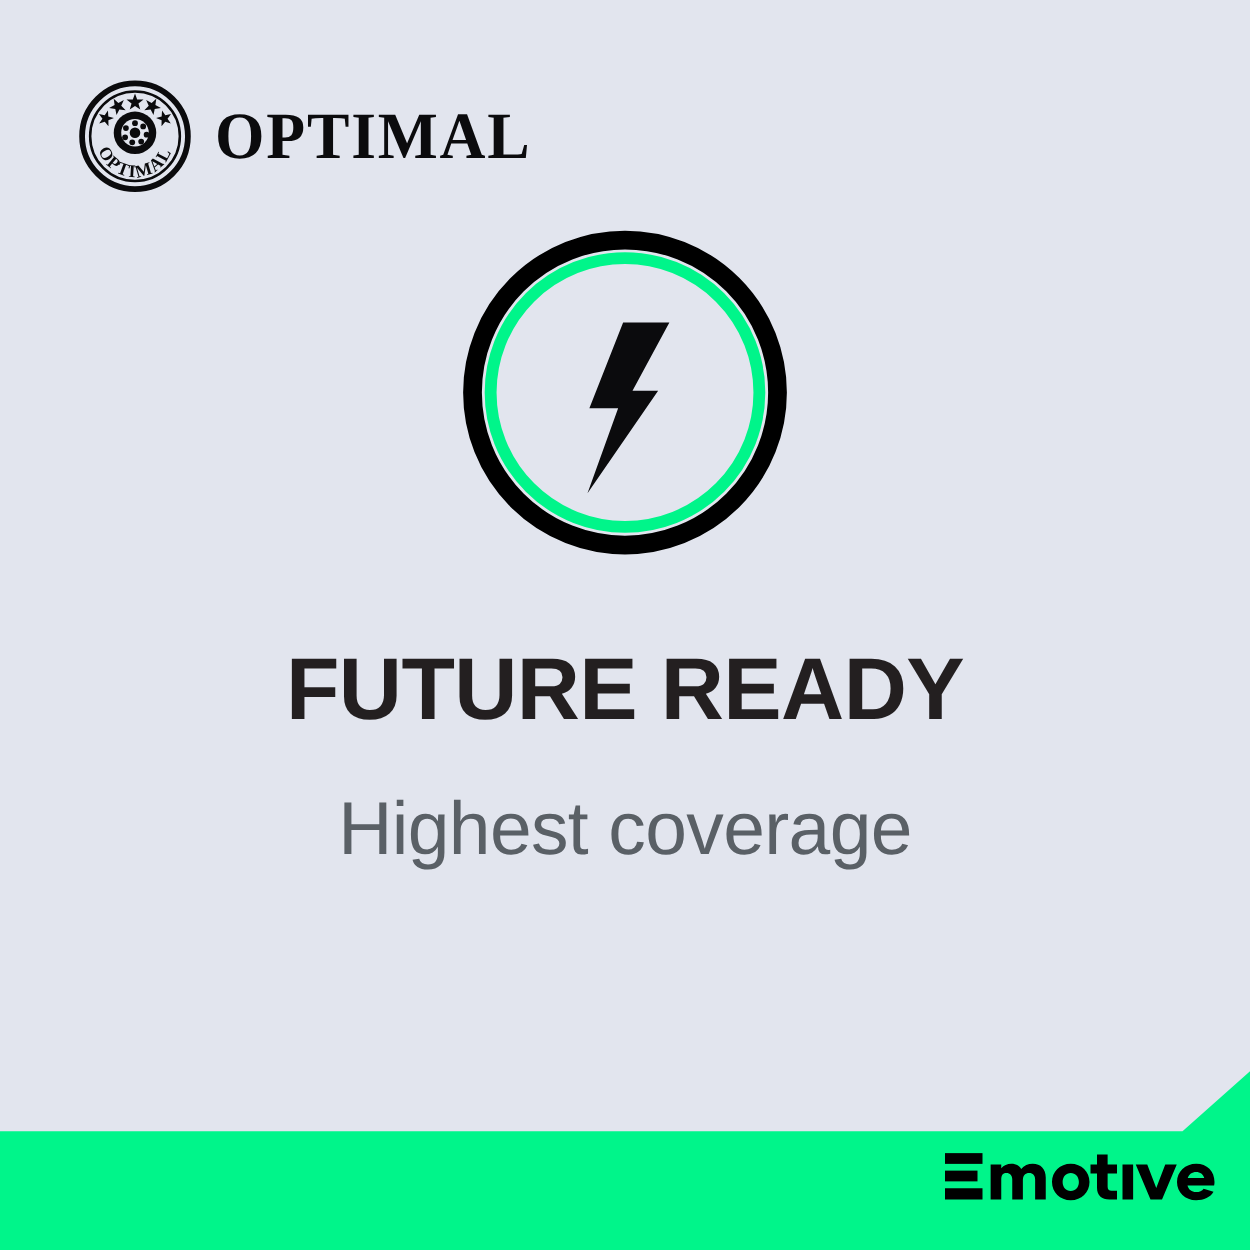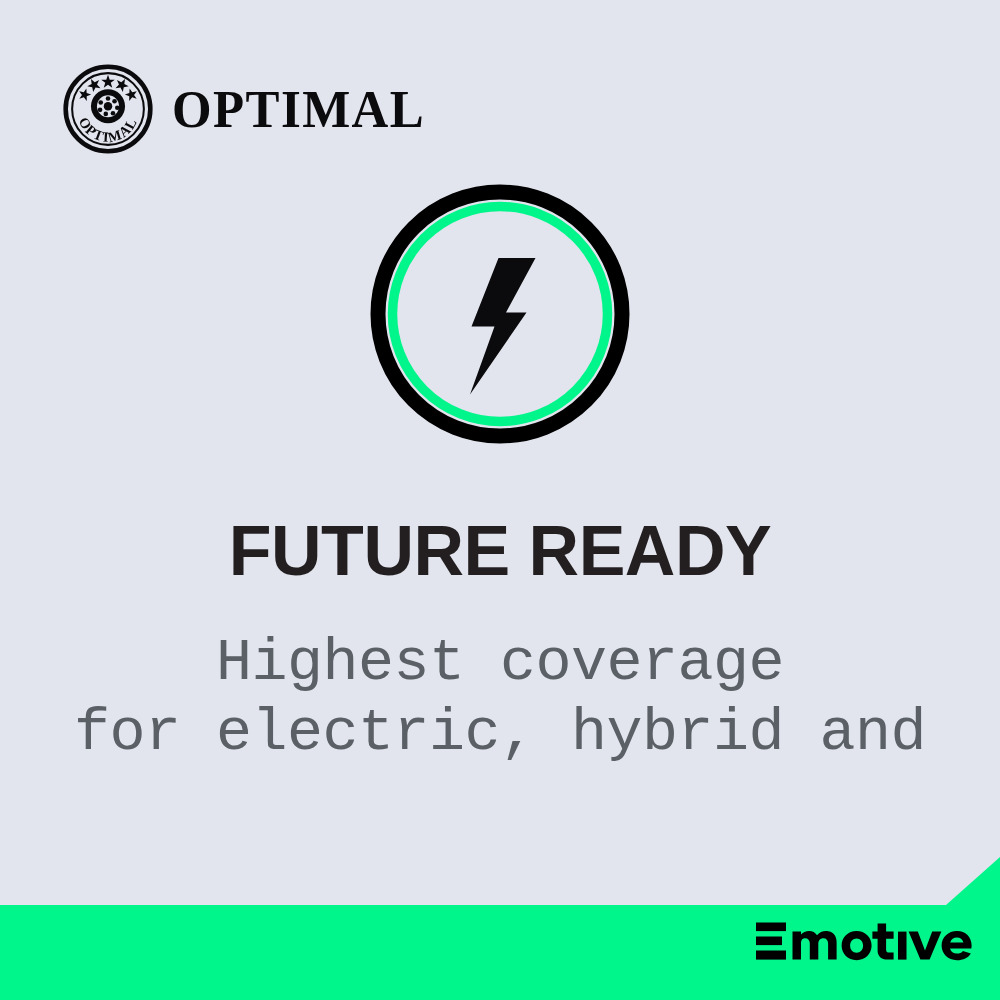--- a/index.html
+++ b/index.html
@@ -68,21 +68,21 @@
     font-family: "Liberation Sans", sans-serif;
     font-size: 70px;
     font-weight: bold;
     letter-spacing: -0.5px;
     color: #231F20;
     line-height: 1;
     margin: 0;
     white-space: nowrap;
   }
   .subhead {
-    font-family: Liberation Mono, monospace;
+    font-family: Liberation Sans, sans-serif;
     font-size: 60px;
     font-weight: 400;
     color: #5A6066;
     line-height: 1.17;
     margin: 0;
     padding-top: 42px;
     letter-spacing: -0.5px;
   }
   .subhead .sub-line { display: block; white-space: nowrap; }
 
@@ -172,21 +172,20 @@
 
       <path d="M130.5 76 L167.5 76 L138.0 130.5 L158.5 130.5 L102.0 212.5
                L126.5 144.5 L103.5 144.5 Z" fill="#0B0B0D"></path>
     </svg>
   </div>
 
   <div class="copy-block">
     <h1 class="headline">FUTURE READY</h1>
     <p class="subhead">
       <span class="sub-line">Highest coverage</span>
-      <span class="sub-line">for electric, hybrid and</span>
     </p>
   </div>
 
   <div class="footer-band">
     <svg viewBox="0 0 1000 1000" xmlns="http://www.w3.org/2000/svg" aria-hidden="true" preserveAspectRatio="none">
       <path d="M0,905 L946,905 L1000,857 L1000,1000 L0,1000 Z" fill="#00F58A"></path>
     </svg>
   </div>
 
   <div class="footer-logo">

